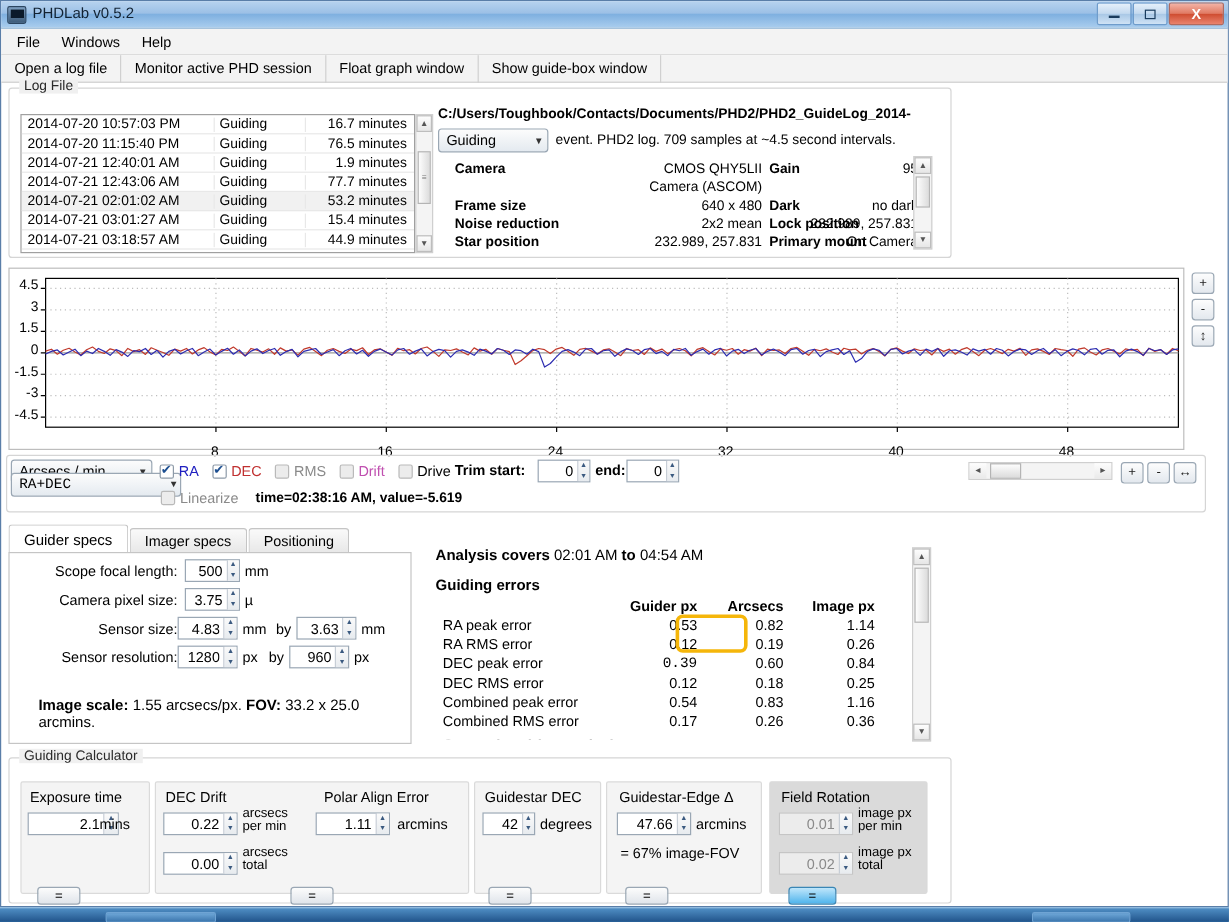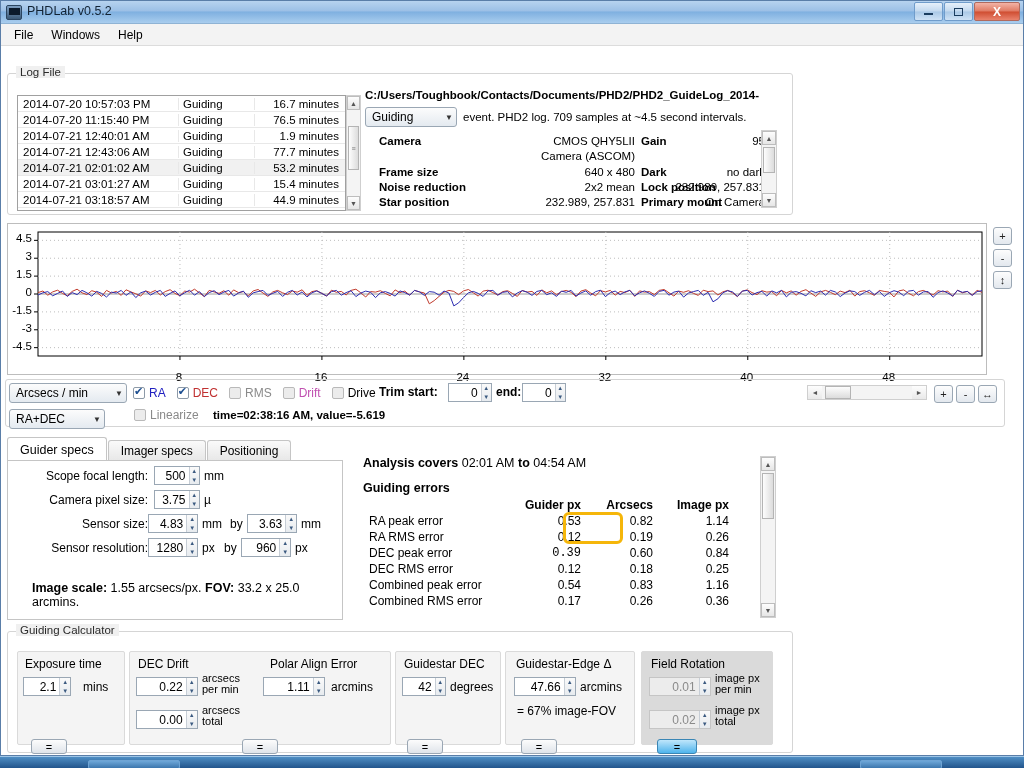--- a/index.html
+++ b/index.html
@@ -152,20 +152,26 @@
         </div>
     </div>
   </div>
 
   <div class="menubar">
     <div class="mi">File</div>
     <div class="mi">Windows</div>
     <div class="mi">Help</div>
   </div>
 
+  <div class="toolbar">
+    <div class="ti">Open a log file</div>
+    <div class="ti">Monitor active PHD session</div>
+    <div class="ti">Float graph window</div>
+    <div class="ti">Show guide-box window</div>
+  </div>
 
   <div class="group" style="left:6px; top:72px; width:786px; height:142px;">
     <div class="glabel">Log File</div>
   </div>
 
   <div class="listbox" style="left:16px; top:94px; width:329px; height:116px;">
     <div class="lrow">
       <div class="c1">2014-07-20 10:57:03 PM</div>
       <div class="c2">Guiding</div>
       <div class="c3">16.7 minutes</div>
@@ -308,21 +314,21 @@
     <div class="sqbtn" style="margin-top:4px;">-</div>
     <div class="sqbtn" style="margin-top:4px;">↕</div>
   </div>
 
   <div class="group" style="left:4px; top:378px; width:1000px; height:48px;"></div>
 
   <div class="combo" style="position:absolute;left:8px;top:382px;width:118px;">
     <span>Arcsecs / min</span>
     <span class="arw">▼</span>
   </div>
-  <div class="combo" style="position:absolute;left:8px;top:408px;width:96px;">
+  <div class="combo" style="position:absolute;left:8px;top:393px;width:142px;font-family:Liberation Mono, monospace;">
     <span>RA+DEC</span>
     <span class="arw">▼</span>
   </div>
 
   <div style="position:absolute;left:132px;top:385px;display:flex;align-items:center;gap:11px;">
     <span class="chk">
       <span class="chkbox on"></span>
       <span style="color:#2020c0;">RA</span>
     </span>
     <span class="chk">
@@ -511,21 +517,21 @@
     <div class="sbthumb" style="top:16px;height:46px;"></div>
     <div class="sbbtn" style="position:absolute;bottom:0;left:0;right:0;">▼</div>
   </div>
 
   <div class="group" style="left:6px;top:630px;width:786px;height:122px;">
     <div class="glabel">Guiding Calculator</div>
   </div>
 
   <div class="subgroup" style="left:16px;top:650px;width:108px;height:94px;"></div>
   <div class="sgtitle" style="left:24px;top:656px;">Exposure time</div>
-  <div class="spin" style="position:absolute;left:22px;top:676px;width:48px;">
+  <div class="spin" style="position:absolute;left:22px;top:676px;width:76px;">
     <input readonly="" value="2.1" style="">
     <span class="btns">
         <span>▲</span>
         <span>▼</span>
       </span>
   </div>
   <div style="position:absolute;left:82px;top:679px;font-size:12px;text-align:center;">mins</div>
   <div class="eqbtn" style="position:absolute;left:30px;top:738px;width:36px;">=</div>
 
   <div class="subgroup" style="left:128px;top:650px;width:262px;height:94px;"></div>

